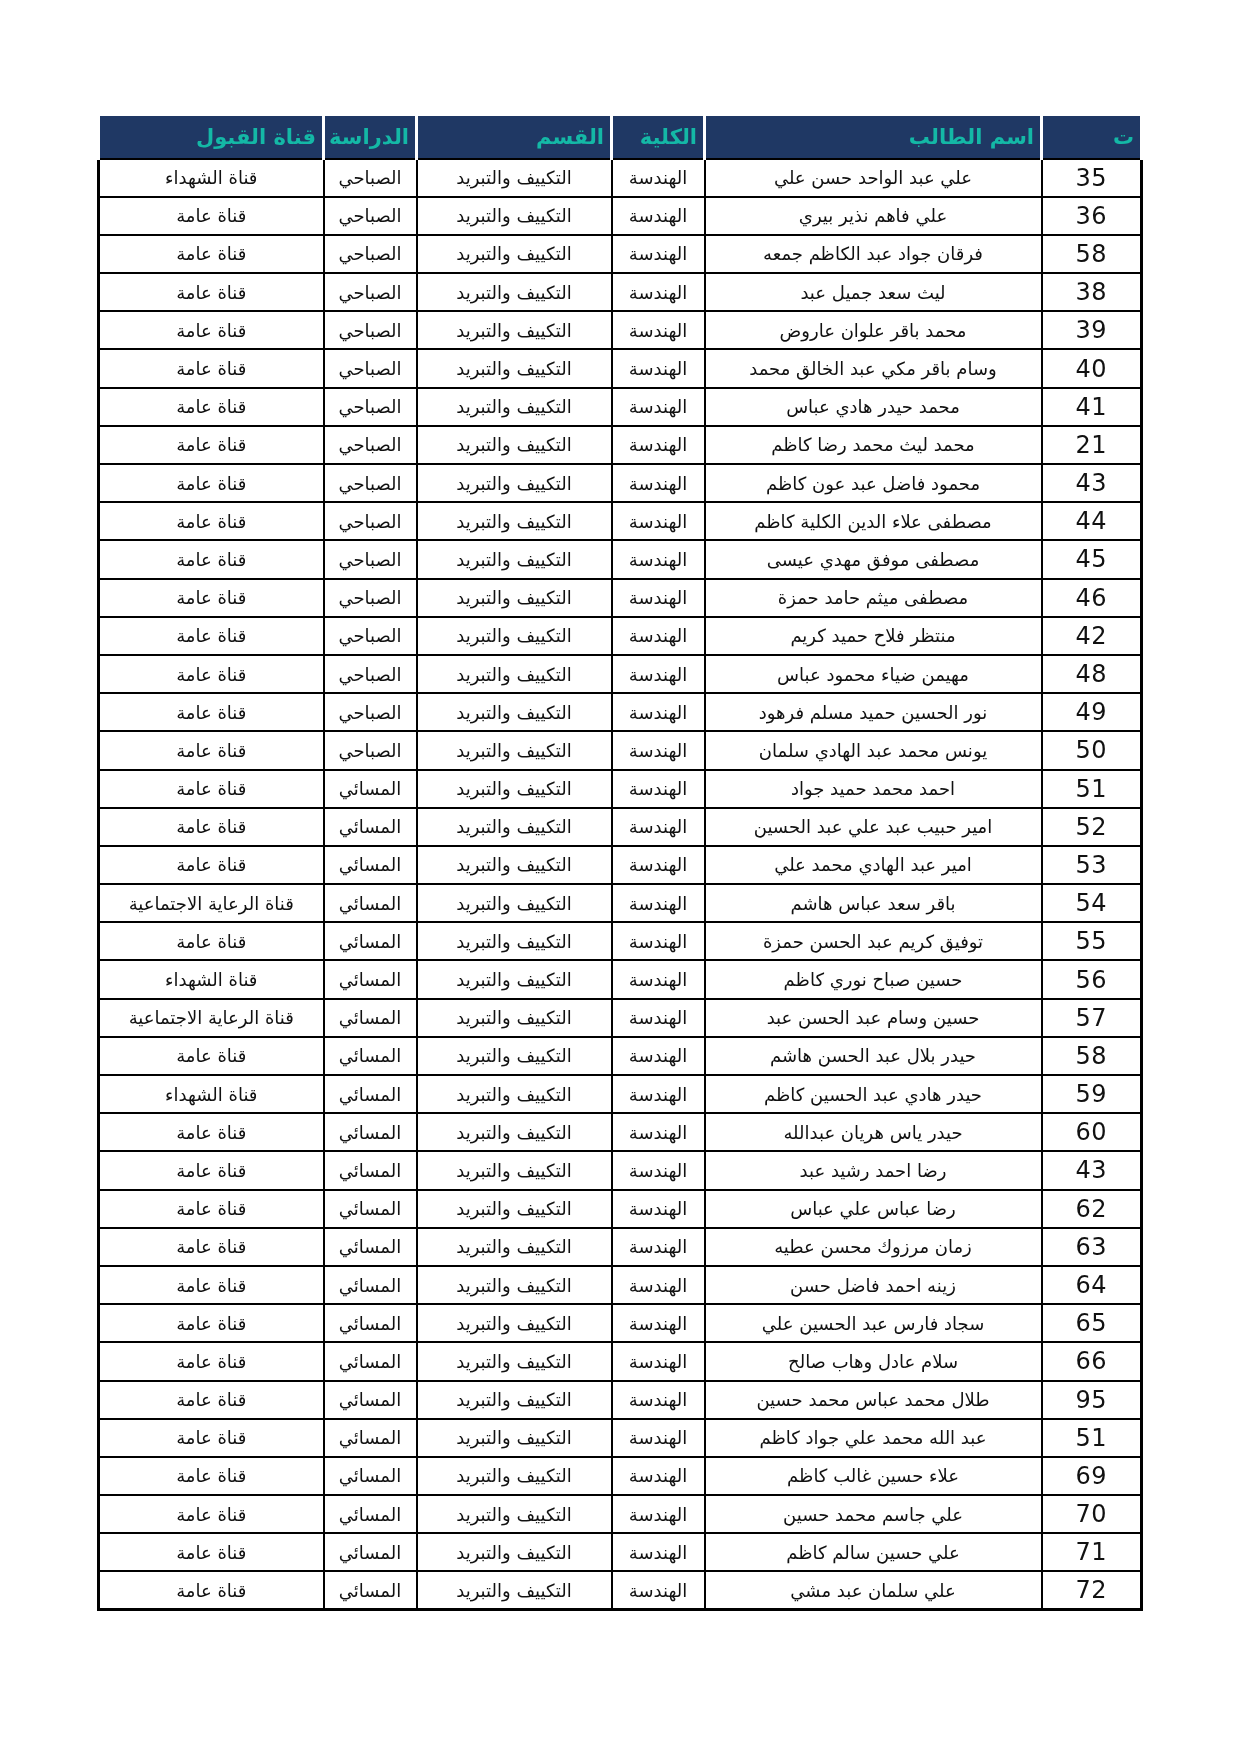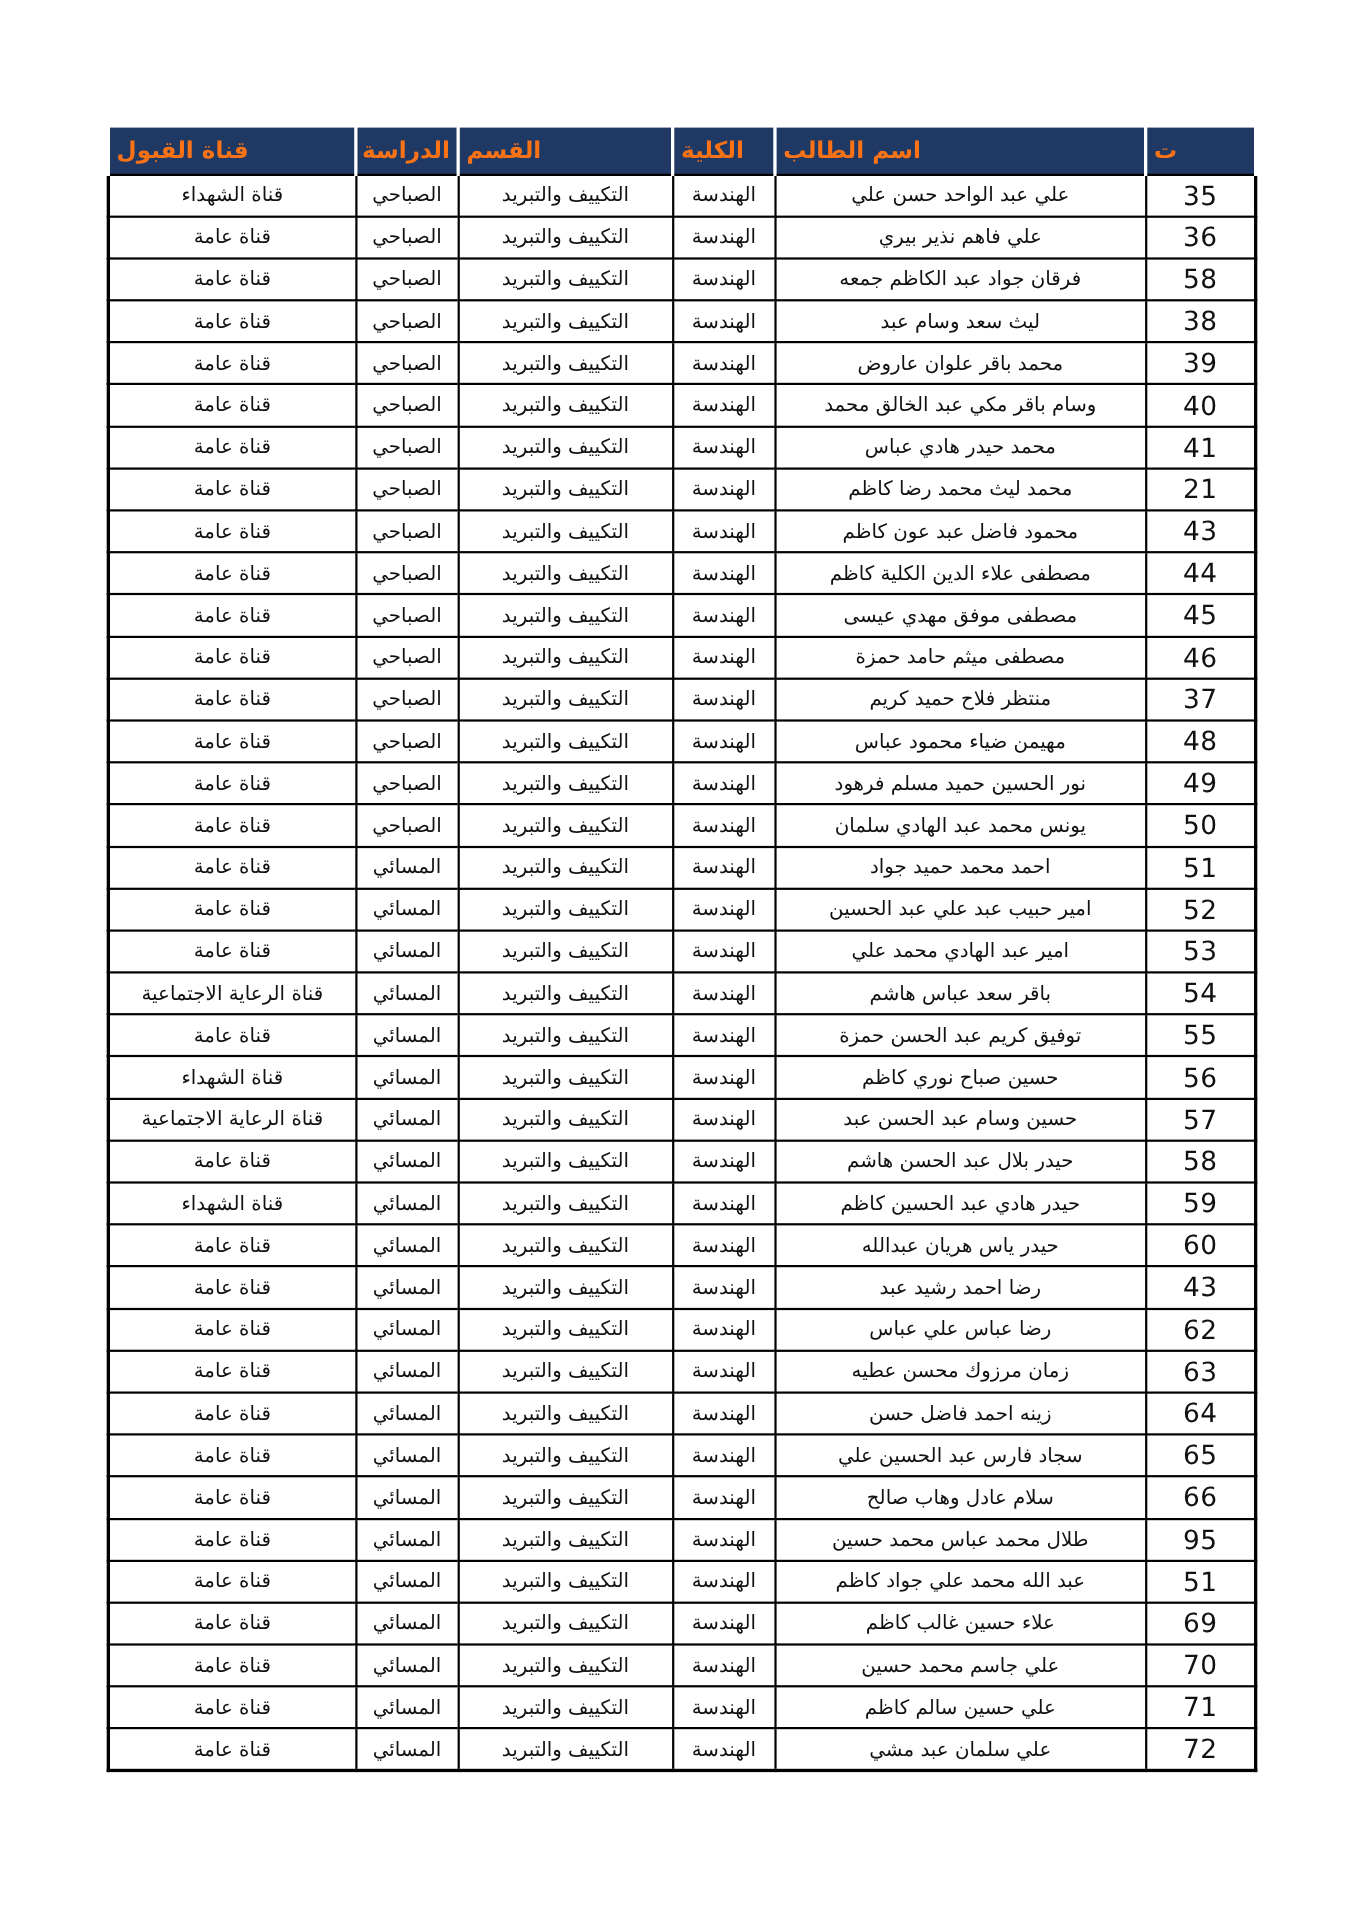--- a/index.html
+++ b/index.html
@@ -22,27 +22,27 @@
     table-layout: fixed;
     width: 1043px;
     margin: 0 auto;
     position: relative;
     top: 113px;
     border: 3px solid #000000;
     direction: rtl;
   }
   table.students thead th {
     background: #1f3864;
-    color: #f97316;
+    color: #14b8a6;
     font-weight: bold;
     font-size: 21px;
     height: 44px;
     border: 3px solid #ffffff;
     border-bottom: 2px solid #000000;
-    text-align: left;
+    text-align: right;
     vertical-align: middle;
     padding: 2px 6px;
   }
   table.students tbody td {
     border: 2px solid #000000;
     height: 38.2px;
     font-size: 18px;
     color: #111111;
     text-align: center;
     vertical-align: middle;
@@ -106,21 +106,21 @@
         <tr>
           <td class="cell-num">58</td>
           <td class="cell-name">فرقان جواد عبد الكاظم جمعه</td>
           <td class="cell-college">الهندسة</td>
           <td class="cell-dept">التكييف والتبريد</td>
           <td class="cell-study">الصباحي</td>
           <td class="cell-channel">قناة عامة</td>
         </tr>
         <tr>
           <td class="cell-num">38</td>
-          <td class="cell-name">ليث سعد وسام عبد</td>
+          <td class="cell-name">ليث سعد جميل عبد</td>
           <td class="cell-college">الهندسة</td>
           <td class="cell-dept">التكييف والتبريد</td>
           <td class="cell-study">الصباحي</td>
           <td class="cell-channel">قناة عامة</td>
         </tr>
         <tr>
           <td class="cell-num">39</td>
           <td class="cell-name">محمد باقر علوان عاروض</td>
           <td class="cell-college">الهندسة</td>
           <td class="cell-dept">التكييف والتبريد</td>
@@ -177,21 +177,21 @@
         </tr>
         <tr>
           <td class="cell-num">46</td>
           <td class="cell-name">مصطفى ميثم حامد حمزة</td>
           <td class="cell-college">الهندسة</td>
           <td class="cell-dept">التكييف والتبريد</td>
           <td class="cell-study">الصباحي</td>
           <td class="cell-channel">قناة عامة</td>
         </tr>
         <tr>
-          <td class="cell-num">37</td>
+          <td class="cell-num">42</td>
           <td class="cell-name">منتظر فلاح حميد كريم</td>
           <td class="cell-college">الهندسة</td>
           <td class="cell-dept">التكييف والتبريد</td>
           <td class="cell-study">الصباحي</td>
           <td class="cell-channel">قناة عامة</td>
         </tr>
         <tr>
           <td class="cell-num">48</td>
           <td class="cell-name">مهيمن ضياء محمود عباس</td>
           <td class="cell-college">الهندسة</td>

